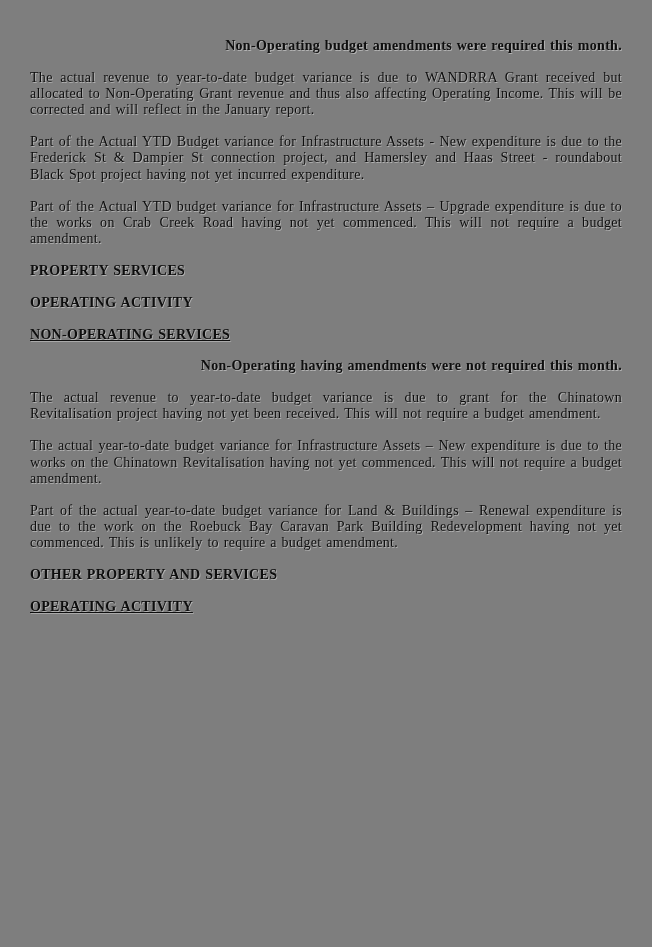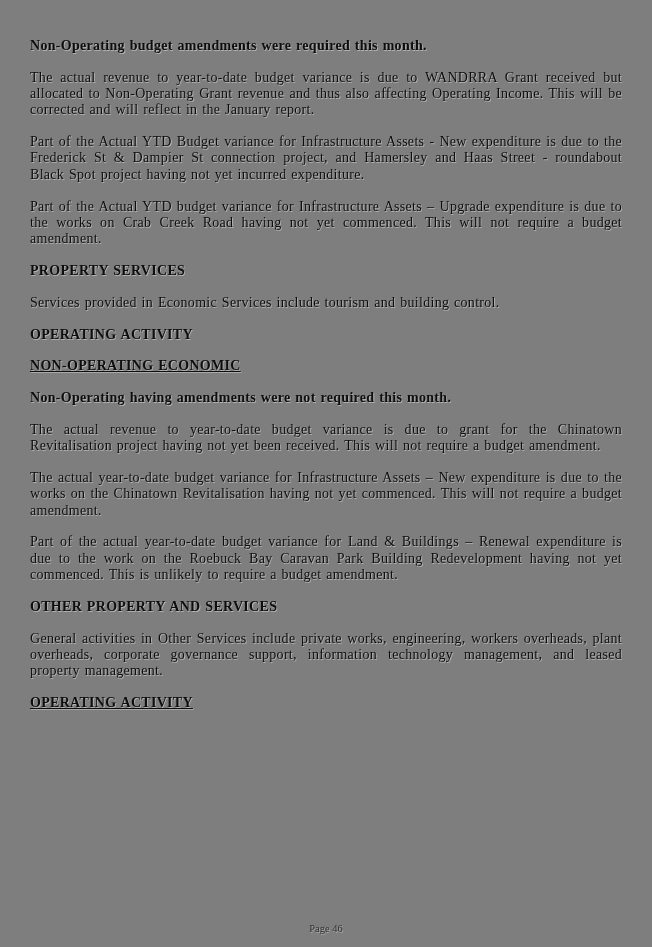--- a/index.html
+++ b/index.html
@@ -24,21 +24,21 @@
     word-spacing:1px;
     text-shadow:0.8px 0.8px 0 rgba(235,235,235,0.45);
     filter:blur(0.32px) contrast(1.08);
   }
   .content p{
     margin:0 0 15.5px 0;
     text-align:justify;
   }
   .content p.stmt{
     font-weight:bold;
-    text-align:left;
+    text-align:right;
   }
   .content h3{
     margin:0 0 15.5px 0;
     font-size:14px;
     line-height:16.3px;
     font-weight:bold;
     letter-spacing:0.3px;
   }
   .content h3.u{ text-decoration:underline; }
   .footer{
@@ -54,25 +54,22 @@
 </head>
 <body>
 
 <div class="page">
   <div class="content">
       <p class="stmt">Non-Operating budget amendments were required this month.</p>
       <p class="">The actual revenue to year-to-date budget variance is due to WANDRRA Grant received but allocated to Non-Operating Grant revenue and thus also affecting Operating Income. This will be corrected and will reflect in the January report.</p>
       <p class="">Part of the Actual YTD Budget variance for Infrastructure Assets - New expenditure is due to the Frederick St &amp; Dampier St connection project, and Hamersley and Haas Street - roundabout Black Spot project having not yet incurred expenditure.</p>
       <p class="">Part of the Actual YTD budget variance for Infrastructure Assets – Upgrade expenditure is due to the works on Crab Creek Road having not yet commenced. This will not require a budget amendment.</p>
       <h3 class="">PROPERTY SERVICES</h3>
-      <p class="">Services provided in Economic Services include tourism and building control.</p>
       <h3 class="">OPERATING ACTIVITY</h3>
-      <h3 class="u">NON-OPERATING ECONOMIC</h3>
+      <h3 class="u">NON-OPERATING SERVICES</h3>
       <p class="stmt">Non-Operating having amendments were not required this month.</p>
       <p class="">The actual revenue to year-to-date budget variance is due to grant for the Chinatown Revitalisation project having not yet been received. This will not require a budget amendment.</p>
       <p class="">The actual year-to-date budget variance for Infrastructure Assets – New expenditure is due to the works on the Chinatown Revitalisation having not yet commenced. This will not require a budget amendment.</p>
       <p class="">Part of the actual year-to-date budget variance for Land &amp; Buildings – Renewal expenditure is due to the work on the Roebuck Bay Caravan Park Building Redevelopment having not yet commenced. This is unlikely to require a budget amendment.</p>
       <h3 class="">OTHER PROPERTY AND SERVICES</h3>
-      <p class="">General activities in Other Services include private works, engineering, workers overheads, plant overheads, corporate governance support, information technology management, and leased property management.</p>
       <h3 class="u">OPERATING ACTIVITY</h3>
     </div>
-  <div class="footer">Page 46</div>
 </div>
 
 </body></html>

